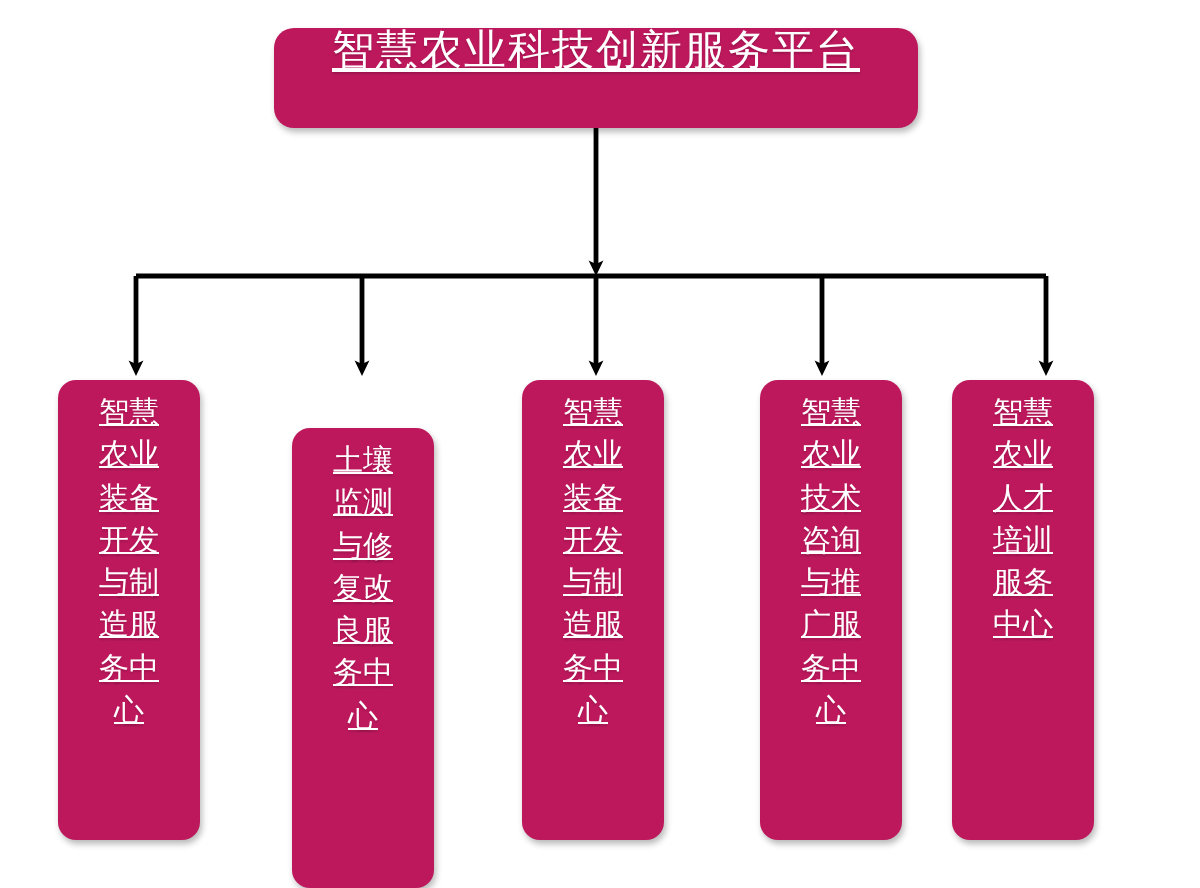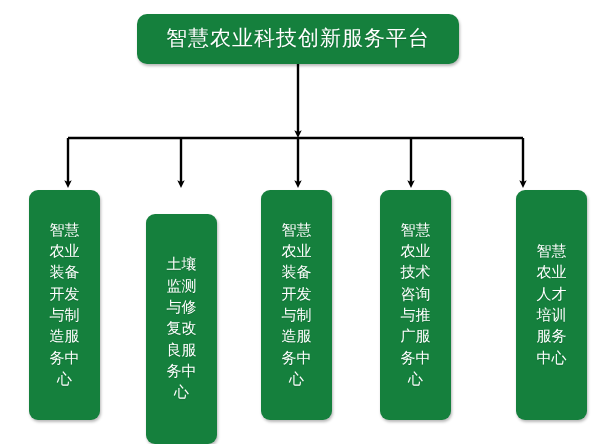--- a/index.html
+++ b/index.html
@@ -11,27 +11,27 @@
     position: relative;
     width: 600px;
     height: 444px;
     background: #ffffff;
     font-family: "DejaVu Sans", "Liberation Sans", sans-serif;
     overflow: hidden;
   }
   .node {
     position: absolute;
     box-sizing: border-box;
-    background: #15803d;
+    background: #be185d;
     border-radius: 9px;
     box-shadow: 1px 2px 3px rgba(0,0,0,0.28);
     display: flex;
-    align-items: center;
     justify-content: center;
     color: #ffffff;
+    text-decoration: underline;
   }
   .root-node {
     left: 137px;
     top: 14px;
     width: 322px;
     height: 50px;
     border-radius: 10px;
   }
   .root-label {
     font-size: 21px;
@@ -51,21 +51,21 @@
     line-height: 1.42;
     text-align: center;
     width: 40px;
     word-break: break-all;
     text-shadow: 0 1px 1px rgba(0,0,0,0.15);
   }
   .c0 { left: 29px; }
   .c1 { left: 146px; margin-top: 24px; }
   .c2 { left: 261px; }
   .c3 { left: 380px; }
-  .c4 { left: 516px; }
+  .c4 { left: 476px; }
 
   .connectors {
     position: absolute;
     left: 0;
     top: 0;
     width: 600px;
     height: 444px;
     pointer-events: none;
   }
 </style>

